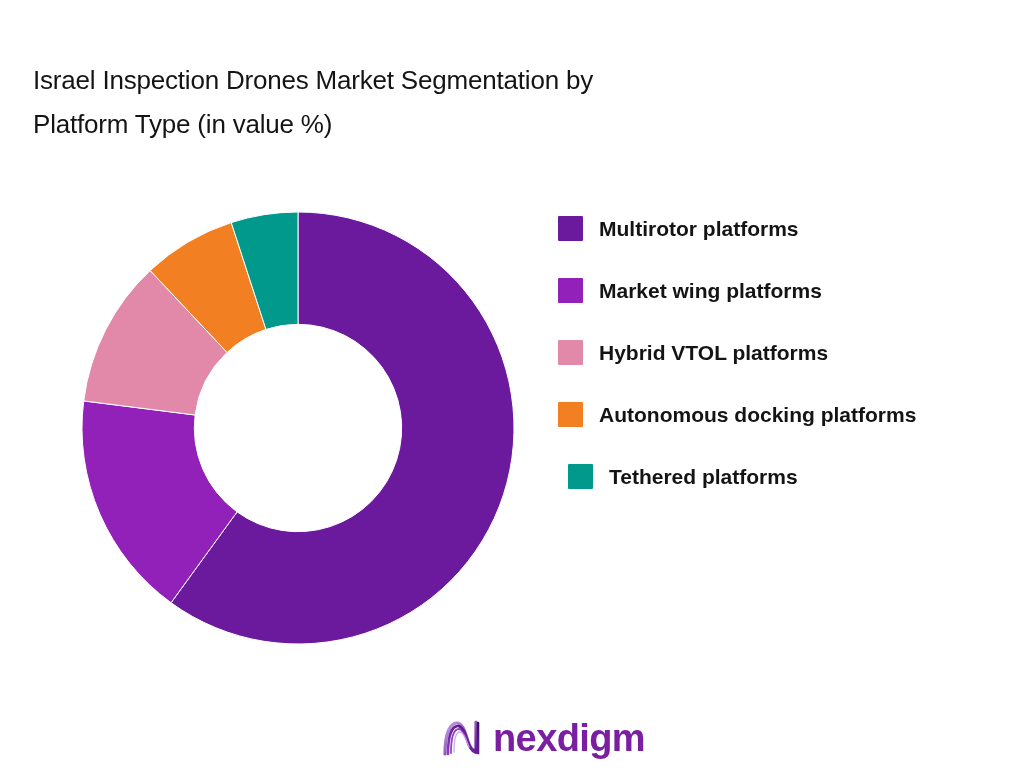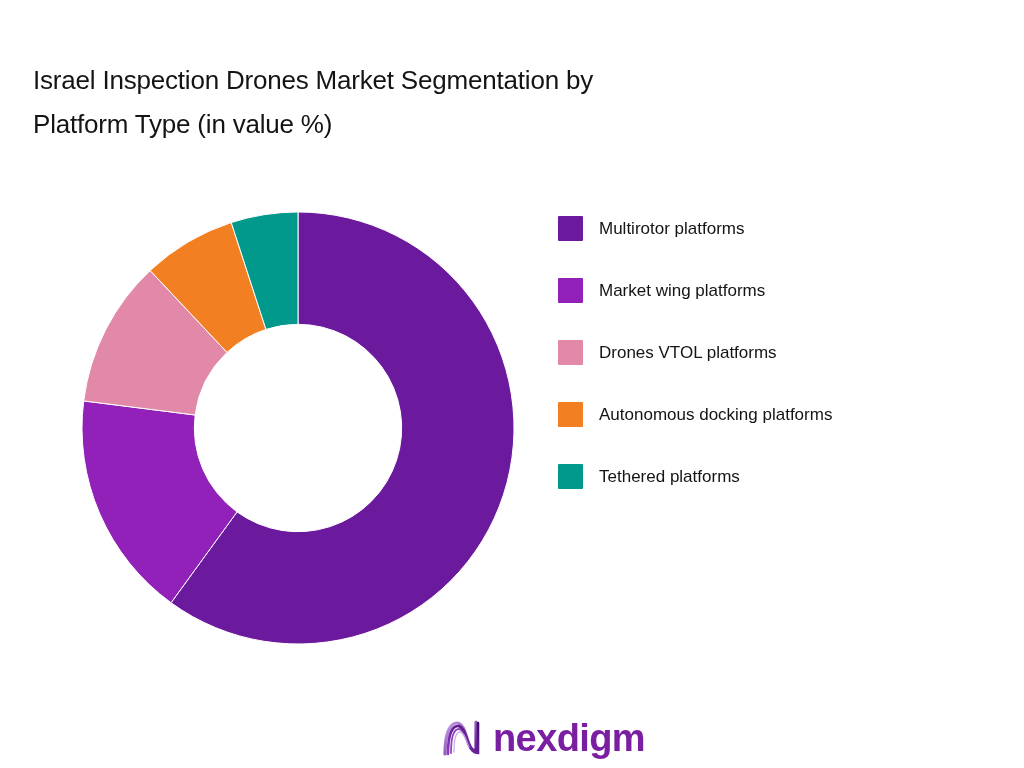--- a/index.html
+++ b/index.html
@@ -53,34 +53,36 @@
     top: 212px;
     width: 420px;
   }
   .legend-item {
     display: flex;
     align-items: flex-start;
     margin-bottom: 29px;
   }
   .legend-item.tight {
     margin-bottom: 0;
+    margin-left: 10px;
   }
   .legend-swatch {
     width: 25px;
     height: 25px;
     flex: 0 0 25px;
     margin-top: 4px;
     border-radius: 1px;
   }
   .legend-label {
     margin-left: 16px;
-    font-size: 17px;
+    font-size: 21px;
     line-height: 33px;
     color: #141414;
     max-width: 340px;
+    font-weight: bold;
   }
 
   
   #footer-logo {
     position: absolute;
     left: 440px;
     top: 714px;
     height: 48px;
     display: flex;
     align-items: center;
@@ -121,21 +123,21 @@
     <div class="legend-item">
       <span class="legend-swatch" style="background: rgb(107, 26, 158);"></span>
       <span class="legend-label">Multirotor platforms</span>
     </div>
     <div class="legend-item">
       <span class="legend-swatch" style="background: rgb(145, 33, 184);"></span>
       <span class="legend-label">Market wing platforms</span>
     </div>
     <div class="legend-item">
       <span class="legend-swatch" style="background: rgb(226, 137, 169);"></span>
-      <span class="legend-label">Drones VTOL platforms</span>
+      <span class="legend-label">Hybrid VTOL platforms</span>
     </div>
     <div class="legend-item">
       <span class="legend-swatch" style="background: rgb(242, 128, 34);"></span>
       <span class="legend-label">Autonomous docking platforms</span>
     </div>
     <div class="legend-item tight">
       <span class="legend-swatch" style="background: rgb(0, 153, 140);"></span>
       <span class="legend-label">Tethered platforms</span>
     </div>
   </div>

